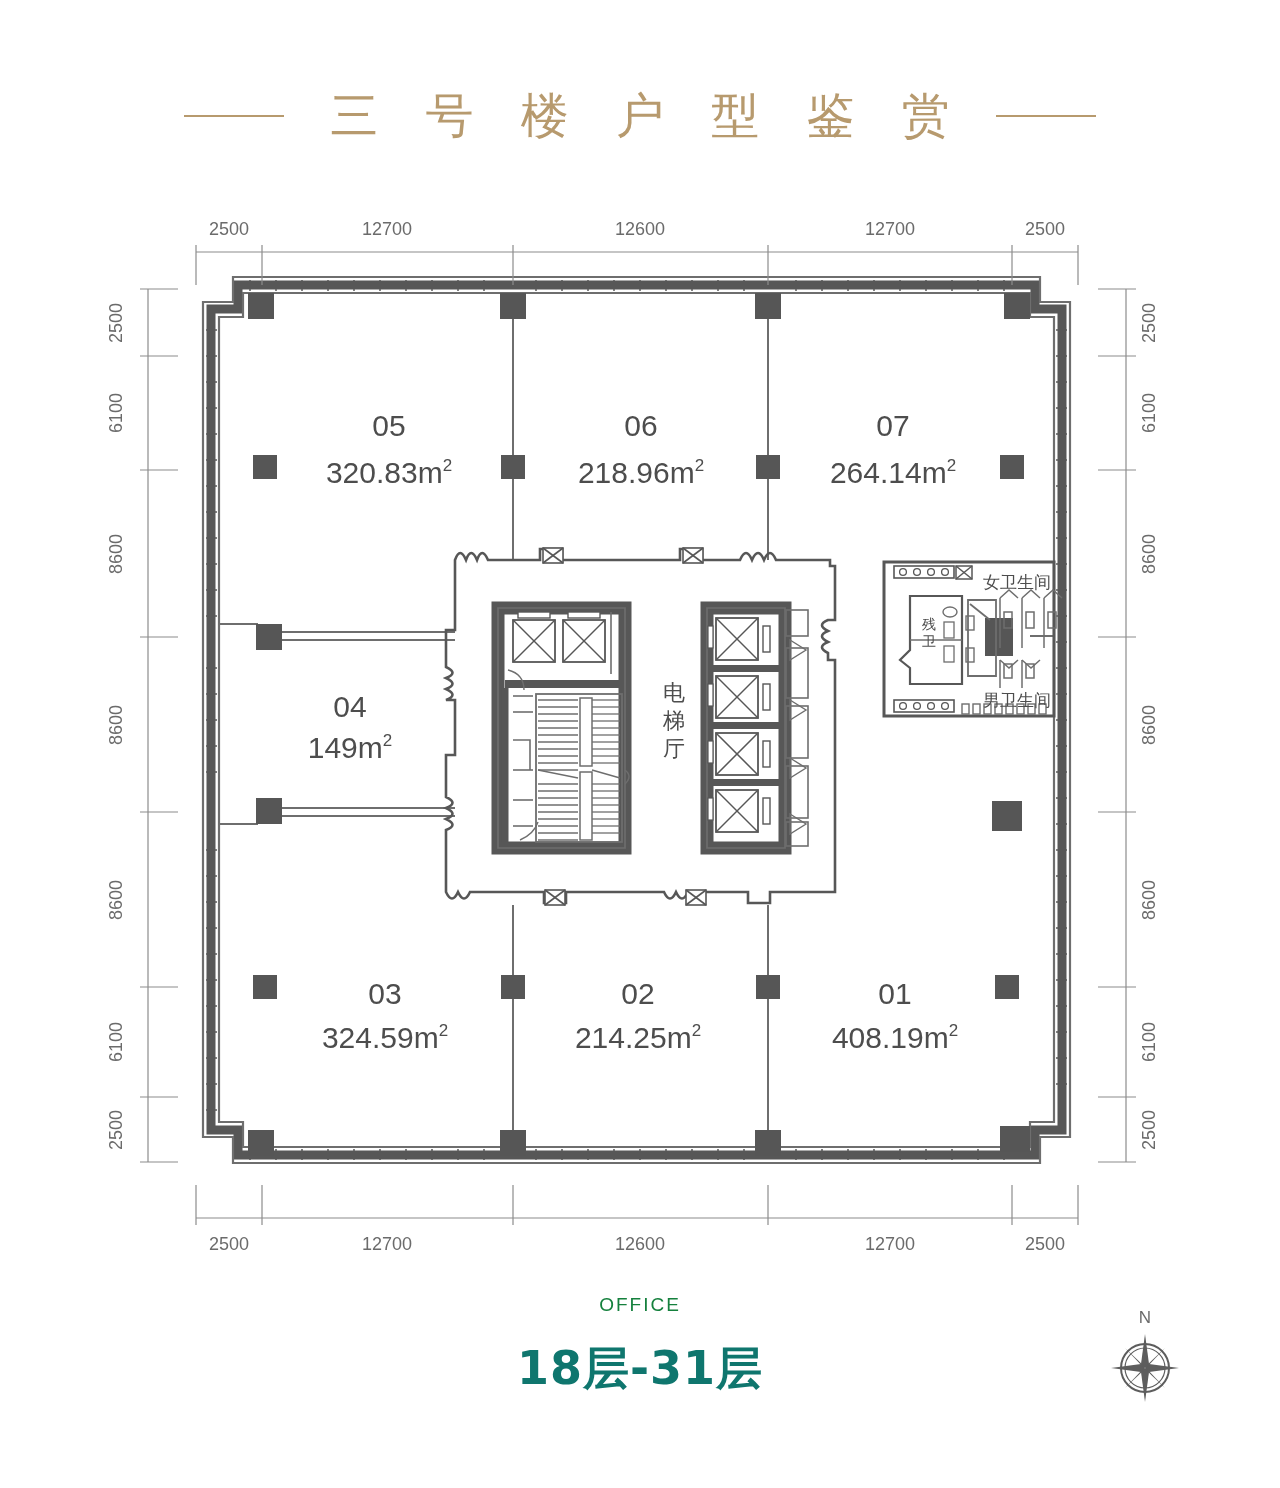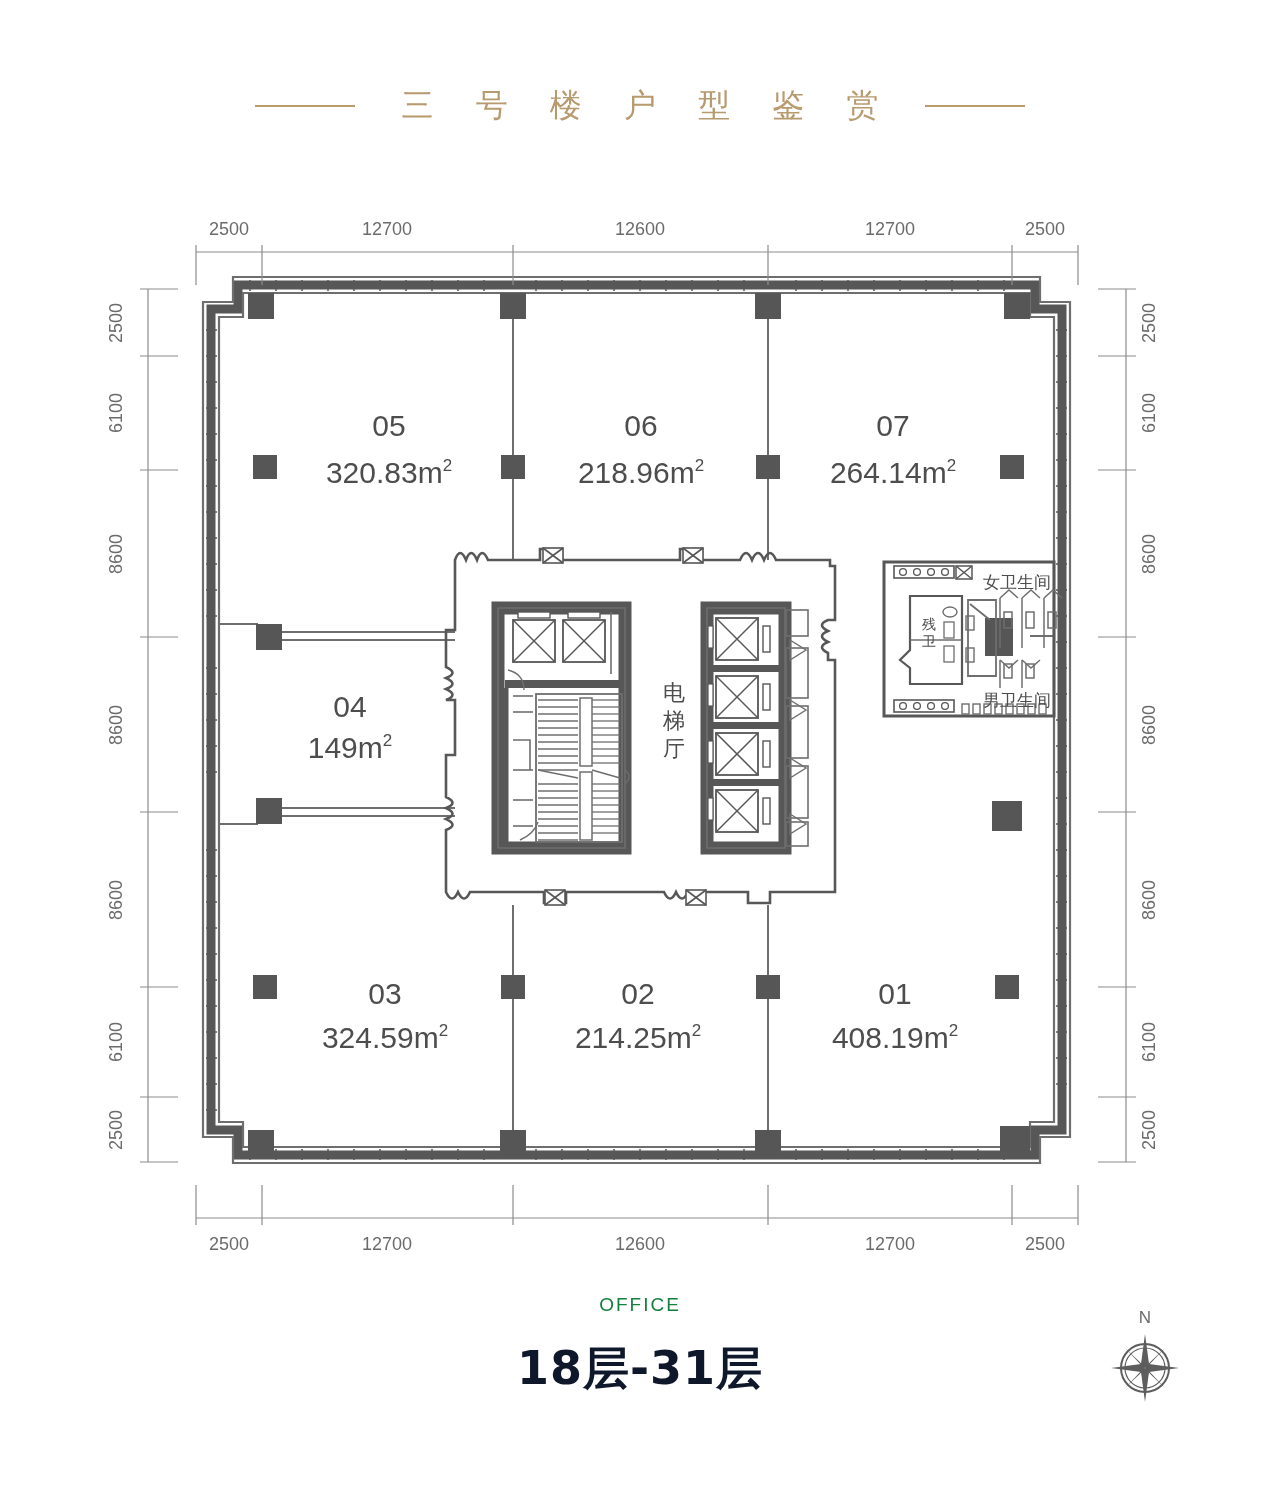--- a/index.html
+++ b/index.html
@@ -13,36 +13,36 @@
   }
   .page{position:absolute;left:0;top:0;width:1280px;height:1488px;}
 
   
   .title-wrap{
     position:absolute;left:0;top:84px;width:1280px;
     display:flex;align-items:center;justify-content:center;gap:30px;
   }
   .title-rule{width:100px;height:2px;background:#b79a6e;}
   .title-text{
-    font-size:32px;letter-spacing:16px;color:#b79a6e;
+    font-size:48px;letter-spacing:16px;color:#b79a6e;
     font-family:"DejaVu Sans","Liberation Sans",sans-serif;
     font-weight:500;white-space:nowrap;padding-left:16px;
   }
 
   
   #plan{position:absolute;left:0;top:0;}
 
   
   .office-label{
     position:absolute;left:0;top:1294px;width:1280px;text-align:center;
     font-size:19px;letter-spacing:2px;color:#15803d;
   }
   .floor-label{
     position:absolute;left:0;top:1338px;width:1280px;text-align:center;
-    font-size:46px;color:#0f172a;font-weight:600;letter-spacing:1px;
+    font-size:46px;color:#0f766e;font-weight:600;letter-spacing:1px;
     font-family:"DejaVu Sans","Liberation Sans",sans-serif;
   }
   .compass{position:absolute;left:1100px;top:1308px;width:90px;height:100px;}
   .compass-n{
     position:absolute;left:0;top:0;width:90px;text-align:center;
     font-size:17px;color:#6b6b6b;
   }
 </style>
 </head>
 <body>

